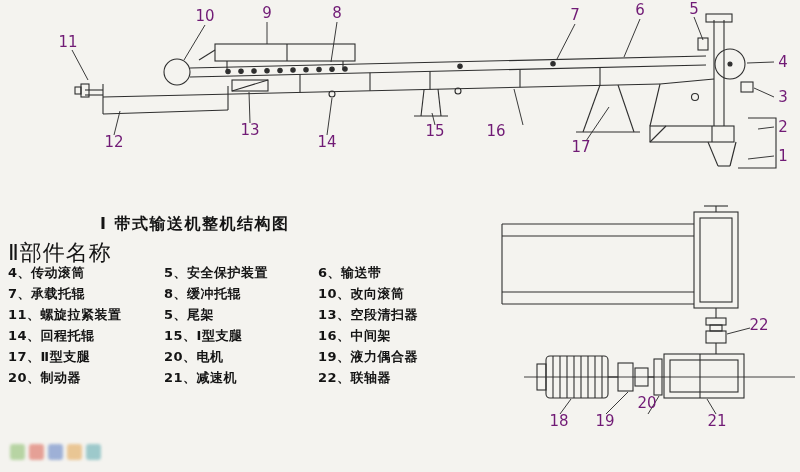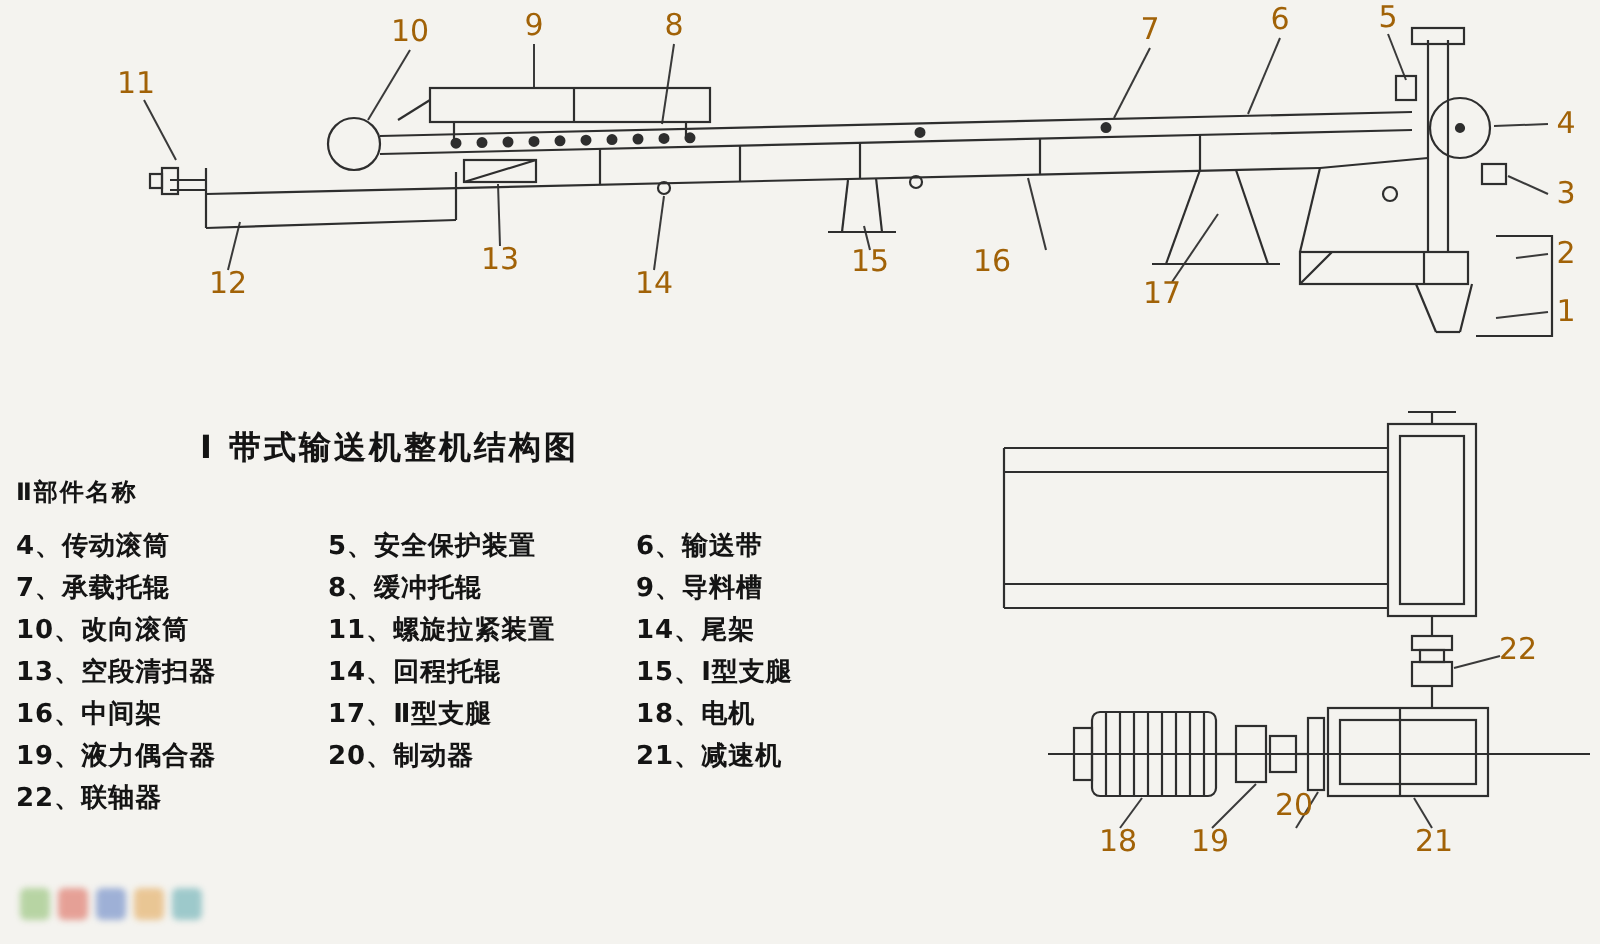--- a/index.html
+++ b/index.html
@@ -5,29 +5,29 @@
   html,body{margin:0;padding:0;}
   .page{
     position:relative;width:800px;height:472px;overflow:hidden;
     background:#f4f3ef;color:#141414;
     font-family:"DejaVu Sans",sans-serif;
   }
   svg.linework{position:absolute;left:0;top:0;}
   .callout-layer{position:absolute;left:0;top:0;width:800px;height:472px;pointer-events:none;}
   .callout{
     position:absolute;transform:translate(-50%,-50%);
-    font-size:15px;font-weight:500;color:#a16207;line-height:1;
+    font-size:15px;font-weight:500;color:#701a75;line-height:1;
   }
   .diagram-title{
     position:absolute;left:100px;top:214px;
     font-size:16px;font-weight:700;letter-spacing:1.5px;white-space:nowrap;
   }
   .parts-title{
     position:absolute;left:8px;top:238px;
-    font-size:12px;font-weight:700;letter-spacing:1px;white-space:nowrap;
+    font-size:22px;font-weight:400;letter-spacing:1px;white-space:nowrap;
   }
   .parts-grid{
     position:absolute;left:8px;top:262px;
     display:grid;grid-template-columns:156px 154px 162px;grid-auto-rows:21px;
     font-size:13px;font-weight:700;letter-spacing:0.5px;align-items:center;
   }
   .part-item{white-space:nowrap;}
   .watermark{
     position:absolute;left:10px;top:444px;display:flex;gap:4px;
     opacity:.5;filter:blur(1.6px);
@@ -249,30 +249,29 @@
 
   <div class="diagram-title">Ⅰ 带式输送机整机结构图</div>
   <div class="parts-title">Ⅱ部件名称</div>
 
   <div class="parts-grid">
       <div class="part-item">4、传动滚筒</div>
       <div class="part-item">5、安全保护装置</div>
       <div class="part-item">6、输送带</div>
       <div class="part-item">7、承载托辊</div>
       <div class="part-item">8、缓冲托辊</div>
-      <div class="part-item">9、导料槽</div>
       <div class="part-item">10、改向滚筒</div>
       <div class="part-item">11、螺旋拉紧装置</div>
-      <div class="part-item">14、尾架</div>
+      <div class="part-item">5、尾架</div>
       <div class="part-item">13、空段清扫器</div>
       <div class="part-item">14、回程托辊</div>
       <div class="part-item">15、Ⅰ型支腿</div>
       <div class="part-item">16、中间架</div>
       <div class="part-item">17、Ⅱ型支腿</div>
-      <div class="part-item">18、电机</div>
+      <div class="part-item">20、电机</div>
       <div class="part-item">19、液力偶合器</div>
       <div class="part-item">20、制动器</div>
       <div class="part-item">21、减速机</div>
       <div class="part-item">22、联轴器</div>
     </div>
 
   <div class="watermark">
       <span style="background: rgb(124, 182, 90);"></span>
       <span style="background: rgb(216, 79, 63);"></span>
       <span style="background: rgb(74, 111, 190);"></span>

